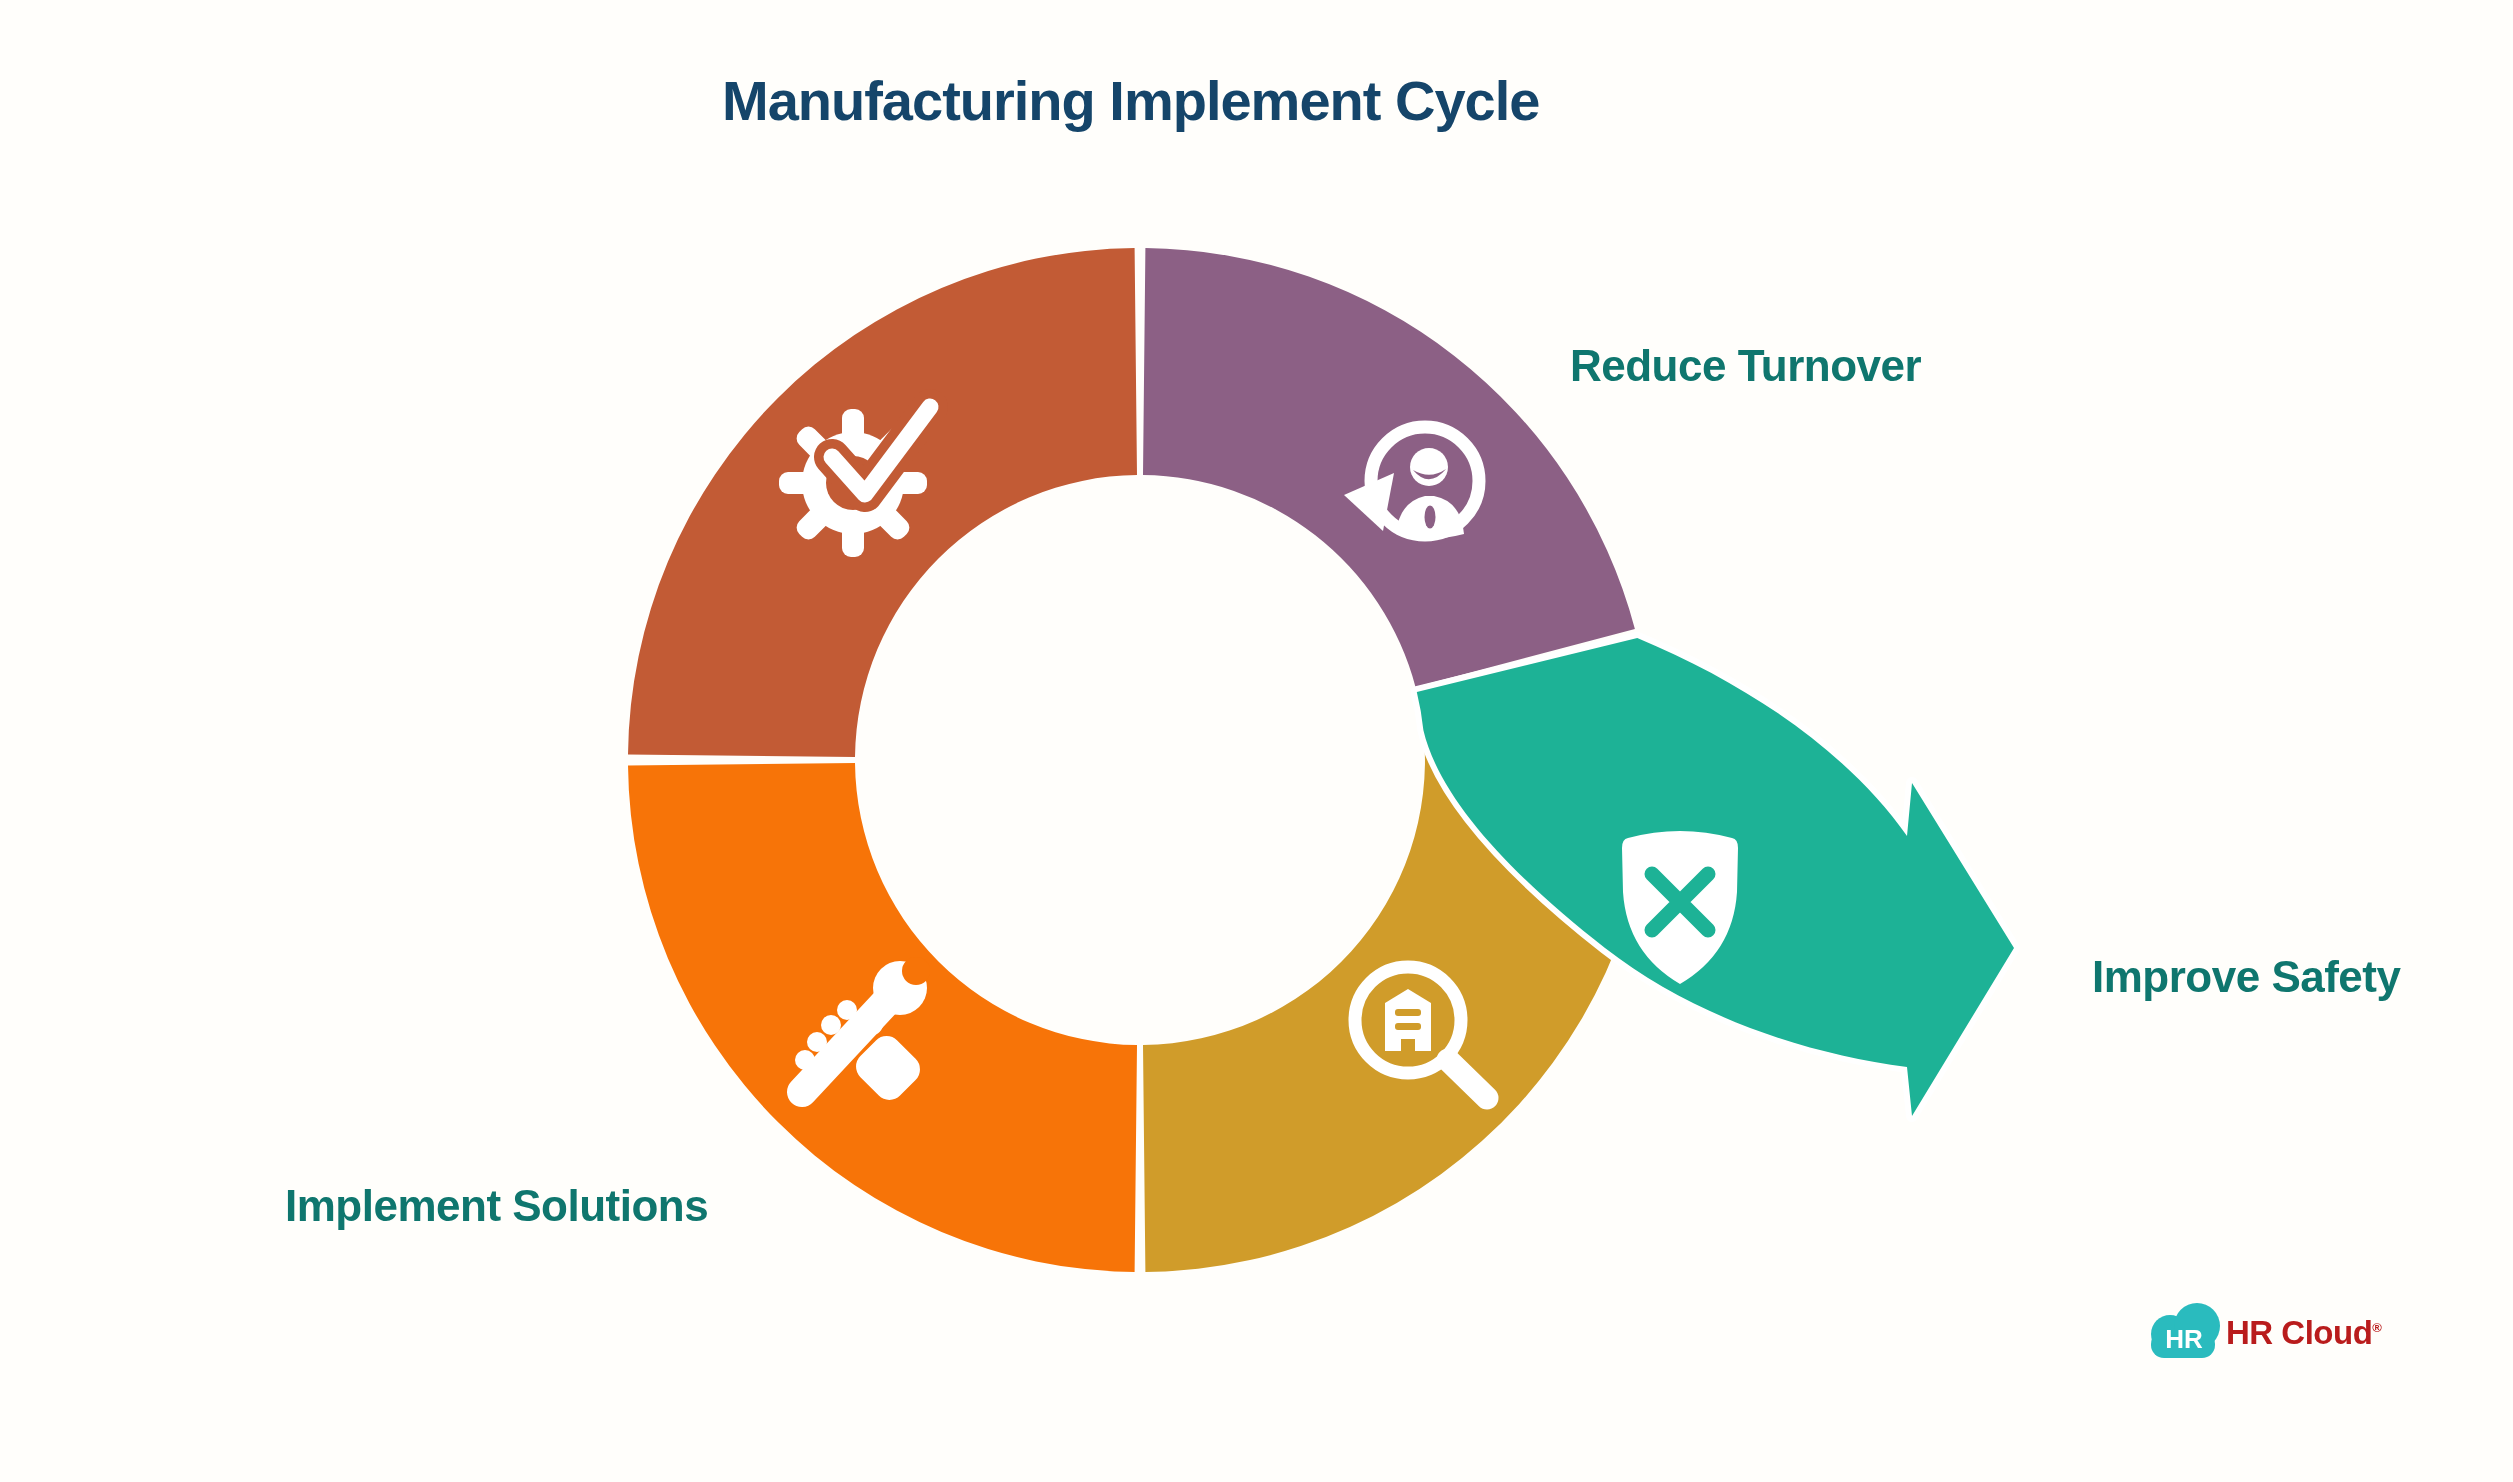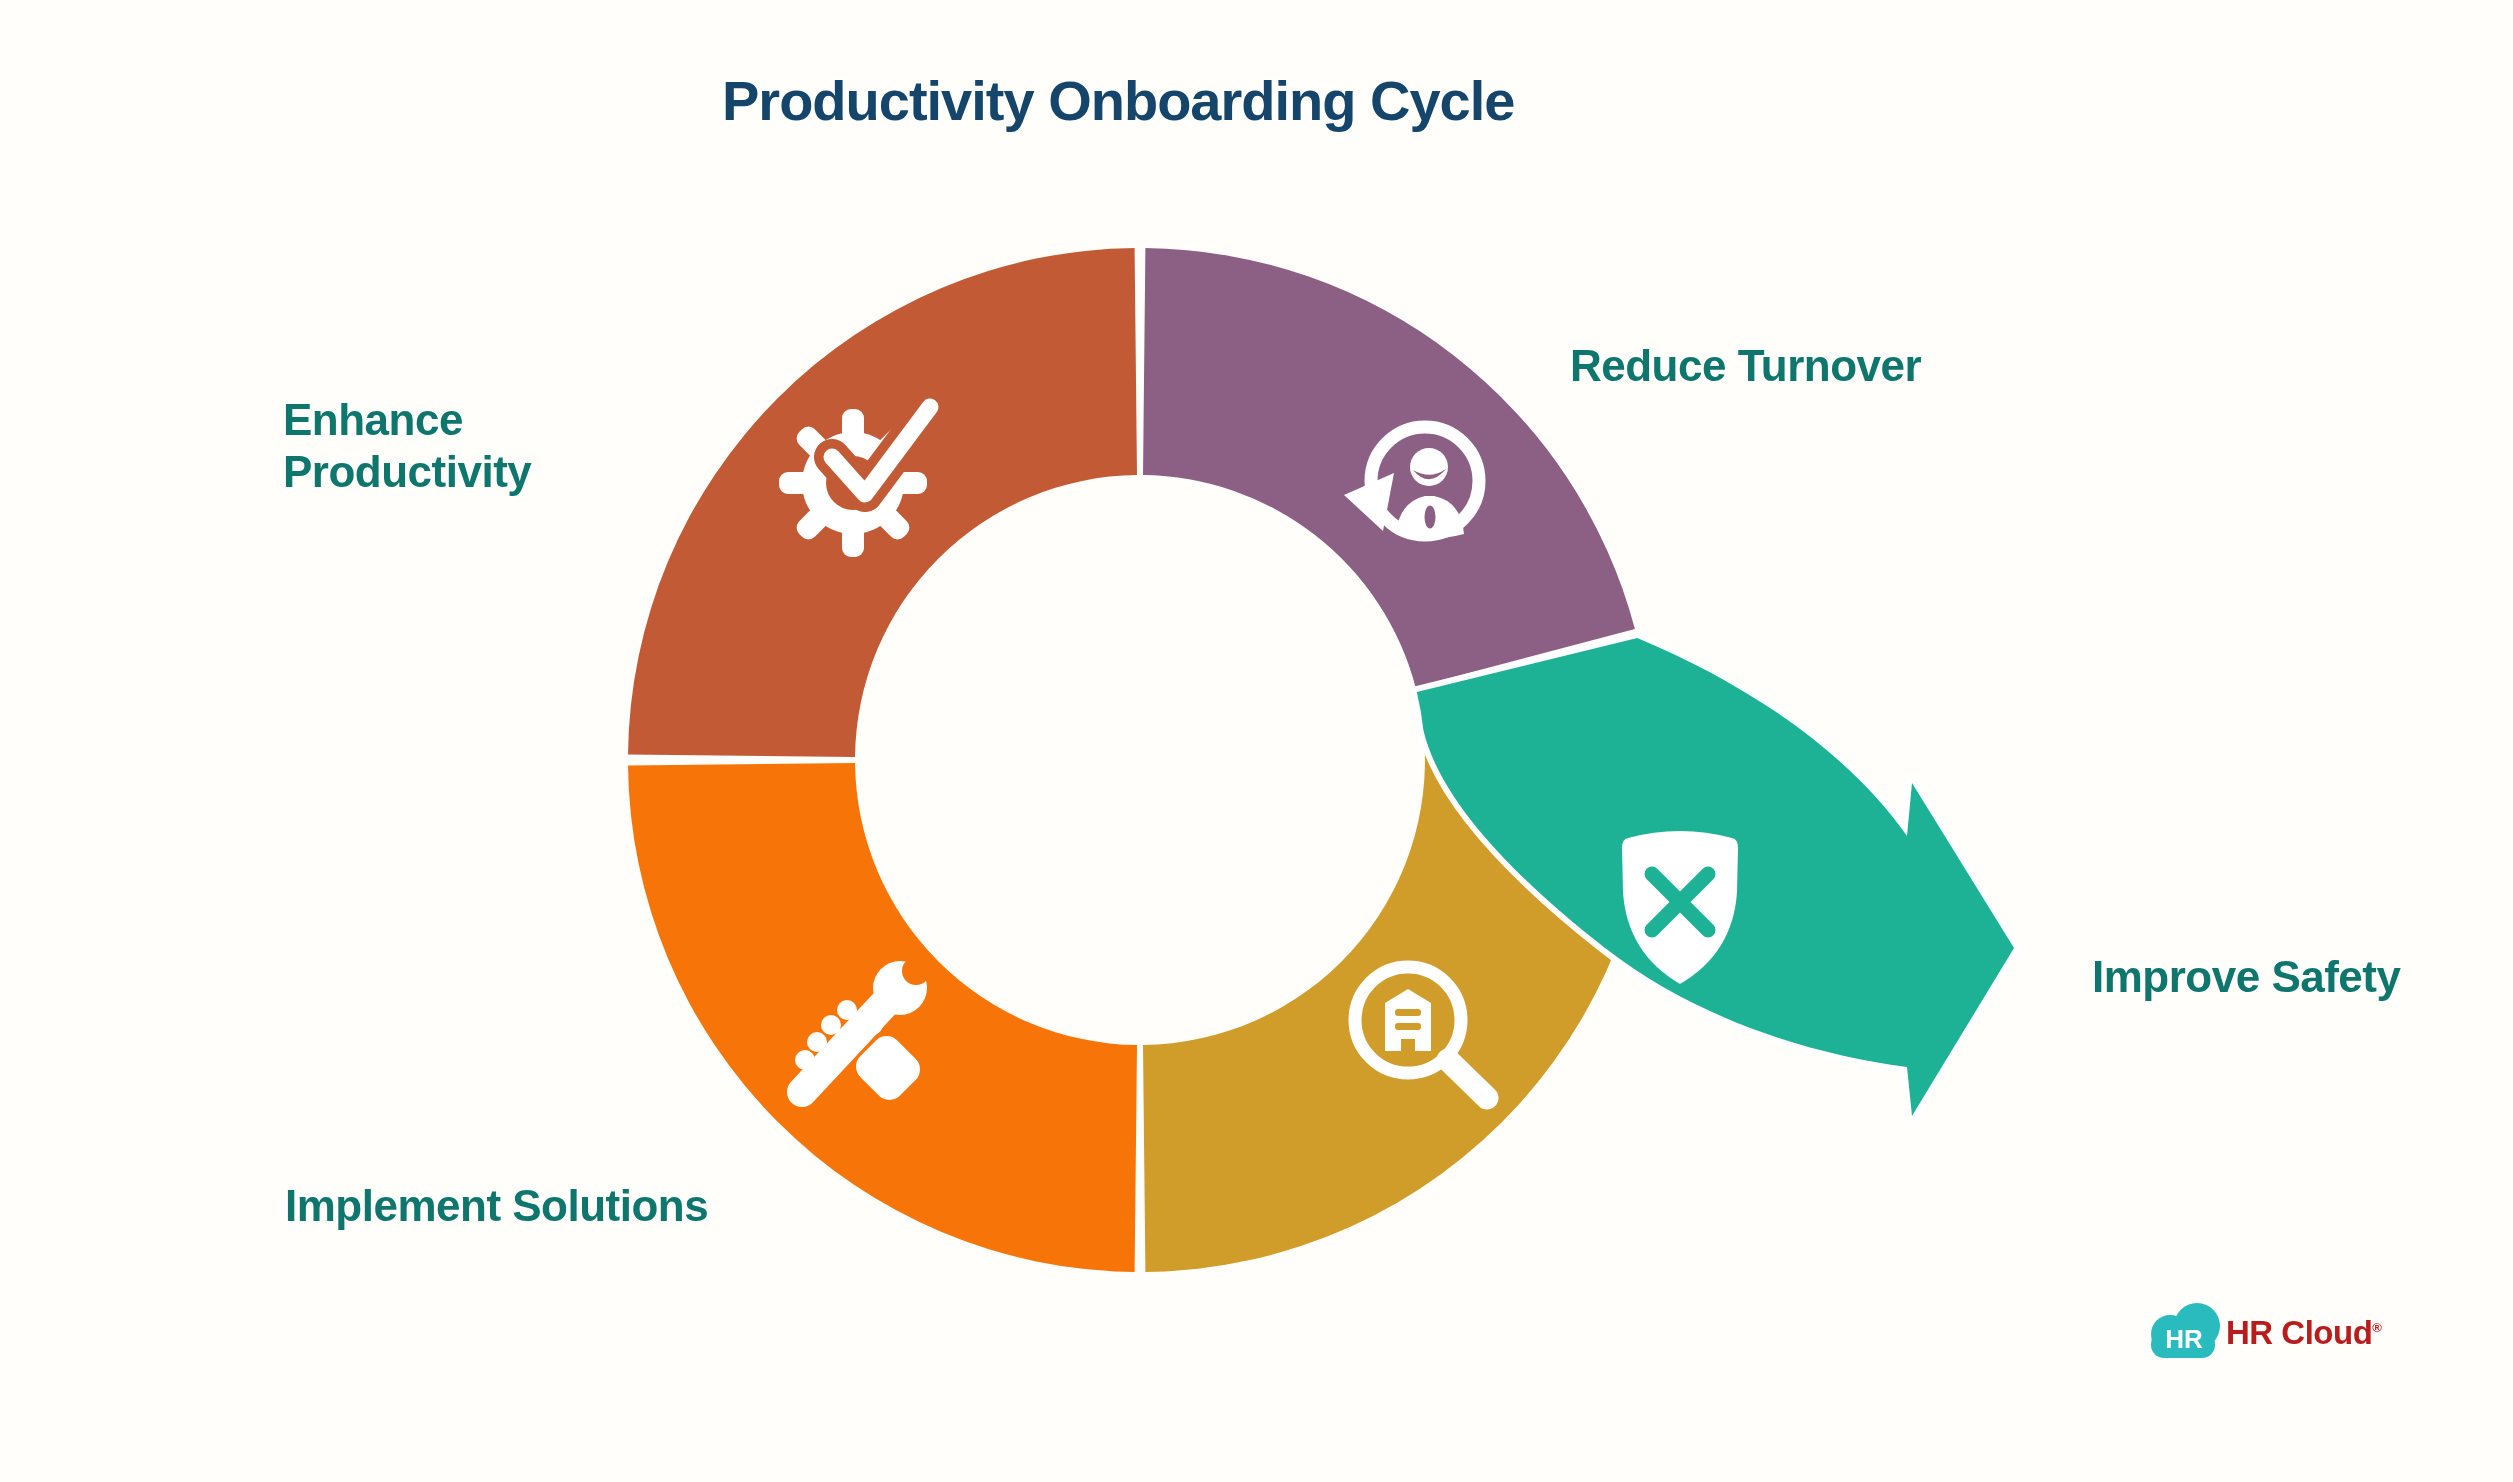--- a/index.html
+++ b/index.html
@@ -40,21 +40,21 @@
     color:#b91c1c;
     white-space:nowrap;
   }
   .logo-wordmark sup{font-size:13px;font-weight:700;}
 </style>
 </head>
 <body>
 
 <div class="canvas">
 
-  <div class="page-title">Productivity Onboarding Cycle</div>
+  <div class="page-title">Manufacturing Implement Cycle</div>
 
   <svg class="diagram-svg" width="2513" height="1482" viewBox="0 0 2513 1482">
 
     <g>
       <path d="M 628 754.6 A 512 512 0 0 1 1134.6 248 L 1137 475 A 285 285 0 0 0 855 757 Z" fill="#c25b35"></path>
     </g>
 
     <g>
       <path d="M 1145.4 248 A 512 512 0 0 1 1634.9 628.9 L 1415.5 687 A 285 285 0 0 0 1143 475 Z" fill="#8c6085"></path>
     </g>
@@ -130,21 +130,20 @@
     </g>
 
     <g>
       <circle cx="2170" cy="1334" r="19" fill="#2abbbe"></circle>
       <circle cx="2197" cy="1326" r="23" fill="#2abbbe"></circle>
       <rect x="2151" y="1331" width="64" height="27" rx="13" fill="#2abbbe"></rect>
       <text x="2184" y="1348" text-anchor="middle" fill="#ffffff" font-family="Liberation Sans, sans-serif" font-size="26" font-weight="700">HR</text>
     </g>
   </svg>
 
-  <div class="stage-label wrap lbl-0">Enhance Productivity</div>
   <div class="stage-label lbl-1">Reduce Turnover</div>
   <div class="stage-label lbl-2">Improve Safety</div>
   <div class="stage-label lbl-4">Implement Solutions</div>
 
   <div class="logo-wordmark">
     <span>HR Cloud</span><sup>®</sup>
   </div>
 
 </div>
 

